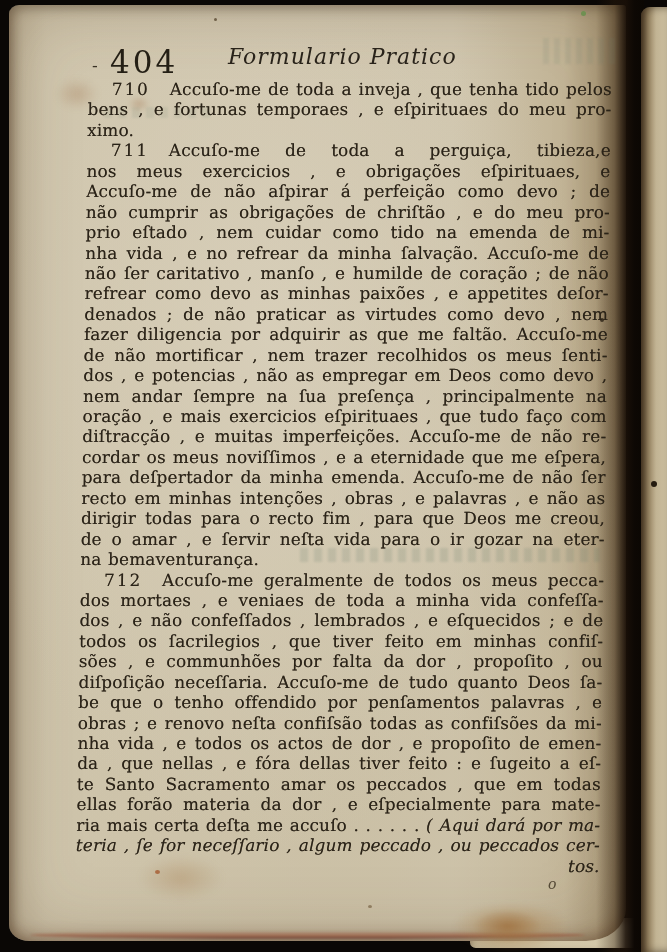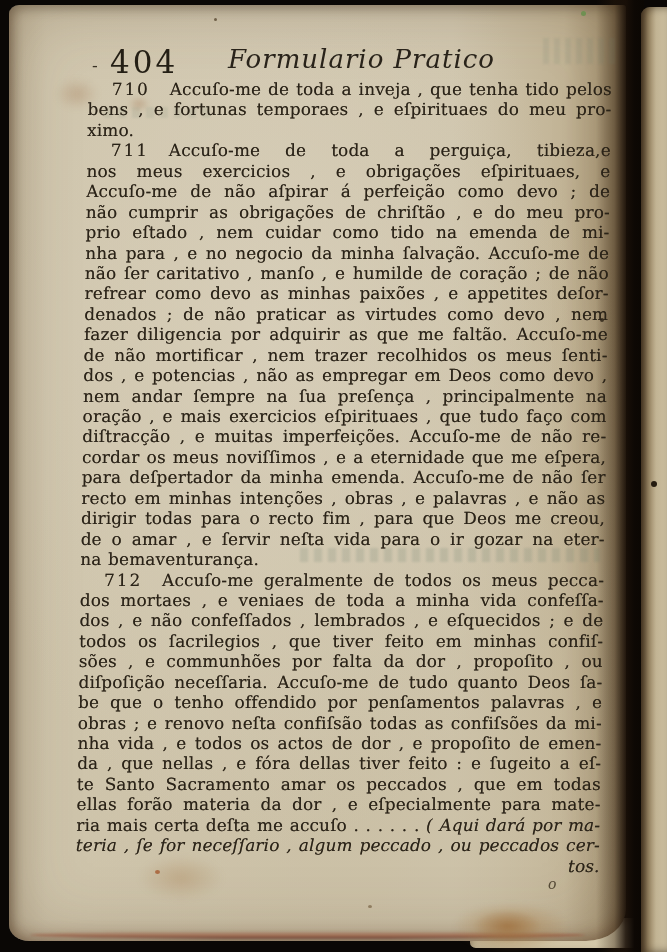--- a/index.html
+++ b/index.html
@@ -54,21 +54,21 @@
   }
 
   
   .folio-dash{position:absolute;left:92px;top:55px;z-index:6;color:#3a3225;font-size:17px;}
   .folio{
     position:absolute;left:110px;top:44px;z-index:6;
     color:#241f15;font-size:31px;letter-spacing:3px;
   }
   .running-title{
     position:absolute;left:228px;top:44px;z-index:6;
-    color:#29231a;font-size:26px;font-style:italic;letter-spacing:1px;
+    color:#29231a;font-size:22px;font-style:italic;letter-spacing:1px;
   }
 
   
   .text-block{
     position:absolute;left:88px;top:79px;width:524px;z-index:6;
     transform:skewX(-0.9deg);transform-origin:0 0;
     color:#2a2318;font-size:16.8px;line-height:20.45px;letter-spacing:.2px;word-spacing:1px;
     text-shadow:0 0 .5px rgba(42,30,16,.55);
   }
   .line{
@@ -154,21 +154,21 @@
 
   <div class="text-block">
       <div class="line indent"><span class="pnum">710</span><span>Accuſo-me de toda a inveja , que tenha tido pelos</span></div>
       <div class="line"><span>bens , e fortunas temporaes , e eſpirituaes do meu pro-</span></div>
       <div class="line endpara"><span>ximo.</span></div>
       <div class="line indent"><span class="pnum">711</span><span>Accuſo-me de toda a perguiça, tibieza,e negligencia</span></div>
       <div class="line"><span>nos meus exercicios , e obrigações eſpirituaes, e temporaes.</span></div>
       <div class="line"><span>Accuſo-me de não aſpirar á perfeição como devo ; de</span></div>
       <div class="line"><span>não cumprir as obrigações de chriſtão , e do meu pro-</span></div>
       <div class="line"><span>prio eſtado , nem cuidar como tido na emenda de mi-</span></div>
-      <div class="line"><span>nha para , e no negocio da minha ſalvação. Accuſo-me de</span></div>
+      <div class="line"><span>nha vida , e no refrear da minha ſalvação. Accuſo-me de</span></div>
       <div class="line"><span>não ſer caritativo , manſo , e humilde de coração ; de não</span></div>
       <div class="line"><span>refrear como devo as minhas paixões , e appetites deſor-</span></div>
       <div class="line"><span>denados ; de não praticar as virtudes como devo , nem</span></div>
       <div class="line"><span>fazer diligencia por adquirir as que me faltão. Accuſo-me</span></div>
       <div class="line"><span>de não mortificar , nem trazer recolhidos os meus ſenti-</span></div>
       <div class="line"><span>dos , e potencias , não as empregar em Deos como devo ,</span></div>
       <div class="line"><span>nem andar ſempre na ſua preſença , principalmente na</span></div>
       <div class="line"><span>oração , e mais exercicios eſpirituaes , que tudo faço com</span></div>
       <div class="line"><span>diſtracção , e muitas imperfeições. Accuſo-me de não re-</span></div>
       <div class="line"><span>cordar os meus noviſſimos , e a eternidade que me eſpera,</span></div>

